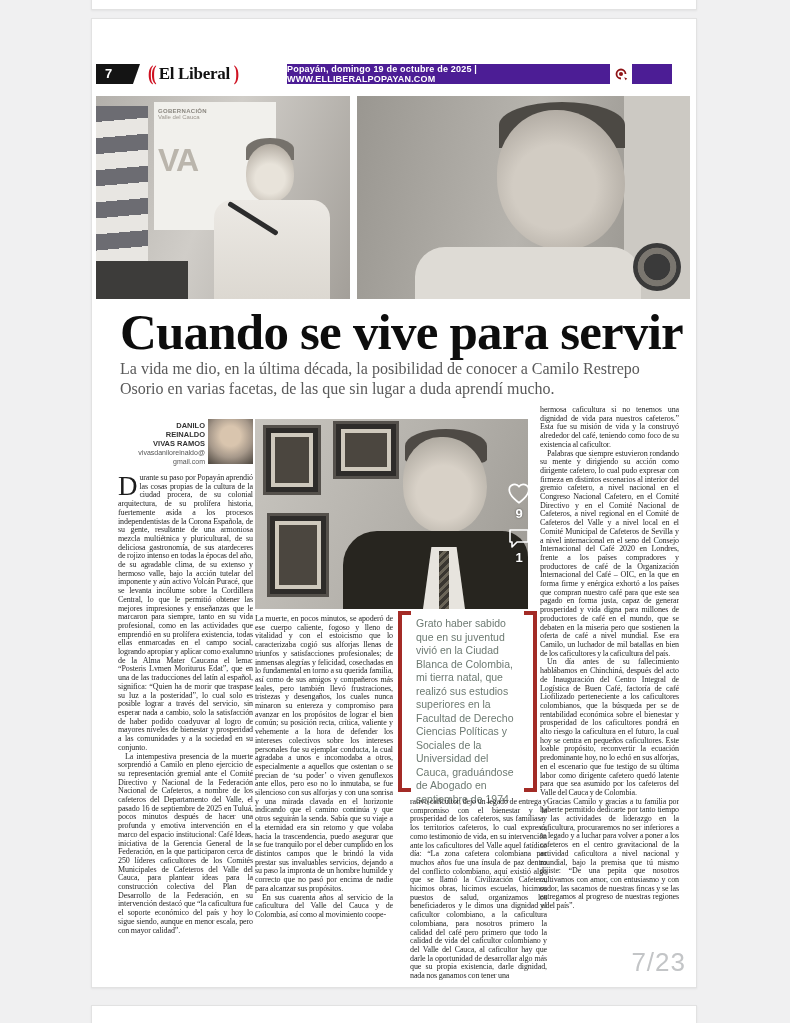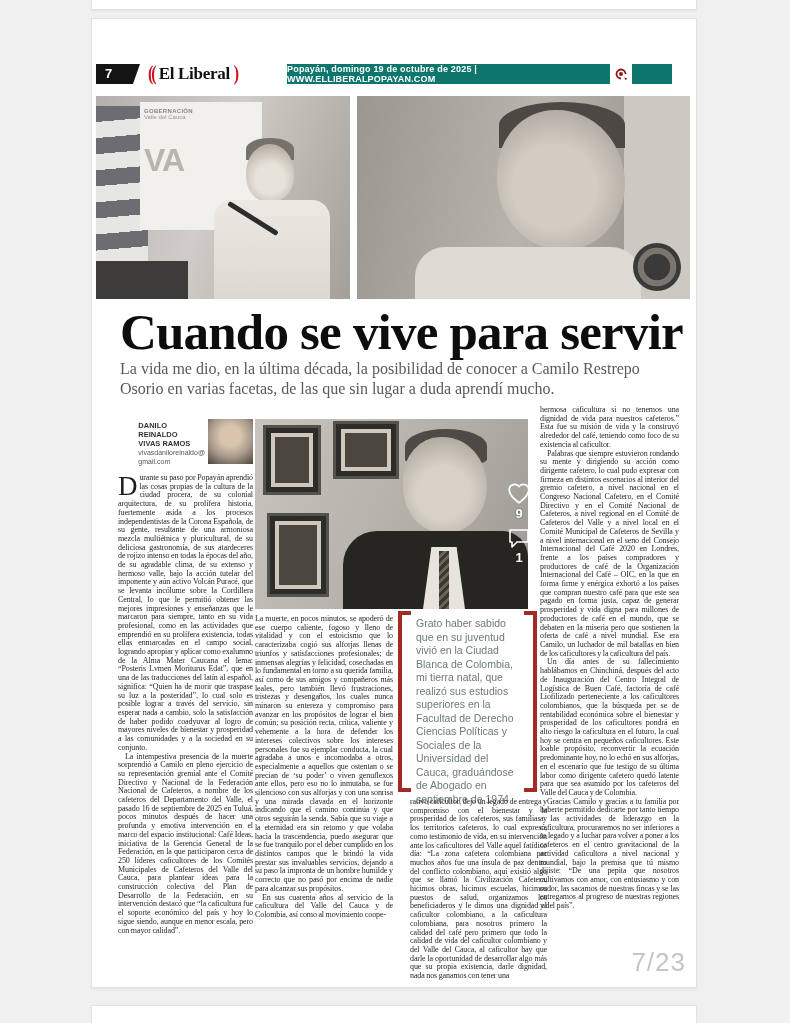--- a/index.html
+++ b/index.html
@@ -21,36 +21,36 @@
   .np-header { position:absolute; left:4px; top:45px; height:20px; width:572px; }
   .page-no-box {
     position:absolute; left:0; top:0; width:44px; height:20px; background:#141414;
     clip-path:polygon(0 0,100% 0,84% 100%,0 100%);
     color:#fff; font-weight:bold; font-size:13px; line-height:20px; padding-left:9px;
   }
   .masthead { position:absolute; left:52px; top:0; height:20px; display:flex; align-items:center; }
   .mast-paren { color:#cf1222; font-family:"Liberation Serif",serif; font-weight:bold; font-size:16px; letter-spacing:-2px; transform:scaleY(1.25); display:inline-block; }
   .mast-text { color:#111; font-family:"Liberation Serif",serif; font-weight:bold; font-size:17px; letter-spacing:-0.3px; margin:0 4px;text-align:right; }
   .date-bar {
-    position:absolute; left:191px; top:0; width:385px; height:20px; background:#0f766e;
+    position:absolute; left:191px; top:0; width:385px; height:20px; background:#4c1d95;
     display:flex; align-items:center; justify-content:center;
     color:#fff; font-size:9px; font-weight:bold; letter-spacing:.2px; padding-right:66px;
   }
   .bar-notch {
     position:absolute; right:40px; top:0; width:22px; height:20px; background:#fff;
     display:flex; align-items:center; justify-content:center;
   }
 
   
   .photo { position:absolute; top:77px; height:203px; overflow:hidden; background:#b9b6b1; }
   .photo-left { left:4px; width:254px; background:linear-gradient(110deg,#b3b0ab 0%,#d0cdc8 45%,#a39f99 100%); }
   .photo-right { left:265px; width:333px; background:linear-gradient(100deg,#9a9791 0%,#b7b4ae 50%,#8e8b85 100%); }
   .flag { position:absolute; left:0; top:10px; width:52px; height:160px;
     background:repeating-linear-gradient(175deg,#6c6c72 0 16px,#e8e6e2 16px 32px); }
-  .banner { position:absolute; left:44px; top:6px; width:122px; height:128px; background:#f1f0ec; padding:6px 4px; }
+  .banner { position:absolute; left:58px; top:6px; width:122px; height:128px; background:#f1f0ec; padding:6px 4px; }
   .banner .t1 { font-size:6px; font-weight:bold; color:#8a867f; letter-spacing:.3px; }
   .banner .t2 { font-size:6px; color:#9b968e; }
   .banner .big { font-size:32px; font-weight:bold; color:#bab5ac; margin-top:22px; letter-spacing:-1px; }
   .speaker-head { position:absolute; left:150px; top:48px; width:48px; height:58px; border-radius:50% 50% 45% 45%;
     background:radial-gradient(circle at 50% 60%, #e8e3da 35%, #b6afa5 80%); }
   .speaker-hair { position:absolute; left:150px; top:42px; width:48px; height:22px; border-radius:50% 50% 0 0; background:#75716b; }
   .speaker-body { position:absolute; left:118px; top:104px; width:116px; height:99px;
     background:linear-gradient(180deg,#ece9e4 0%,#dcd8d1 100%); border-radius:18px 18px 0 0; }
   .mic { position:absolute; left:128px; top:120px; width:58px; height:5px; background:#2c2c2c; transform:rotate(32deg); border-radius:3px; }
   .podium { position:absolute; left:0; bottom:0; width:92px; height:38px; background:#3d3c3a; }
@@ -72,21 +72,21 @@
   .col { position:absolute; overflow:hidden; }
   .col p { font-family:"Liberation Serif",serif; font-size:8px; line-height:8.7px;
     letter-spacing:-0.1px; word-spacing:-0.3px; text-align:justify; color:#262626; hyphens:auto; }
   .col p.indent { text-indent:7px; }
   .col1 { left:26px; top:400px; width:135px; height:556px; }
   .col2 { left:163px; top:596px; width:138px; height:352px; }
   .col3 { left:306px; top:779px; width:137px; height:190px;margin-left:12px; }
   .col4 { left:448px; top:387px; width:139px; height:560px; }
 
   .byline { display:flex; justify-content:flex-end; align-items:flex-start; margin-bottom:8px; }
-  .byline .txt { text-align:left; margin-right:3px; padding-top:2px;margin-left:32px; }
+  .byline .txt { text-align:right; margin-right:3px; padding-top:2px;margin-left:32px; }
   .byline .name { font-size:7.5px; font-weight:bold; color:#333; line-height:9px; }
   .byline .name.u, .byline .mail { }
   .byline .mail { font-size:7px; color:#555; line-height:9px; }
   .avatar { width:45px; height:45px; flex:0 0 45px;
     background:radial-gradient(circle at 50% 38%, #d9c5ae 28%, #a6988a 60%, #4a443d 100%); }
 
   .dropcap { float:left; font-family:"Liberation Serif",serif; font-size:27px; line-height:23px;
     padding:1px 2px 0 0; color:#1c1c1c; }
 
   

